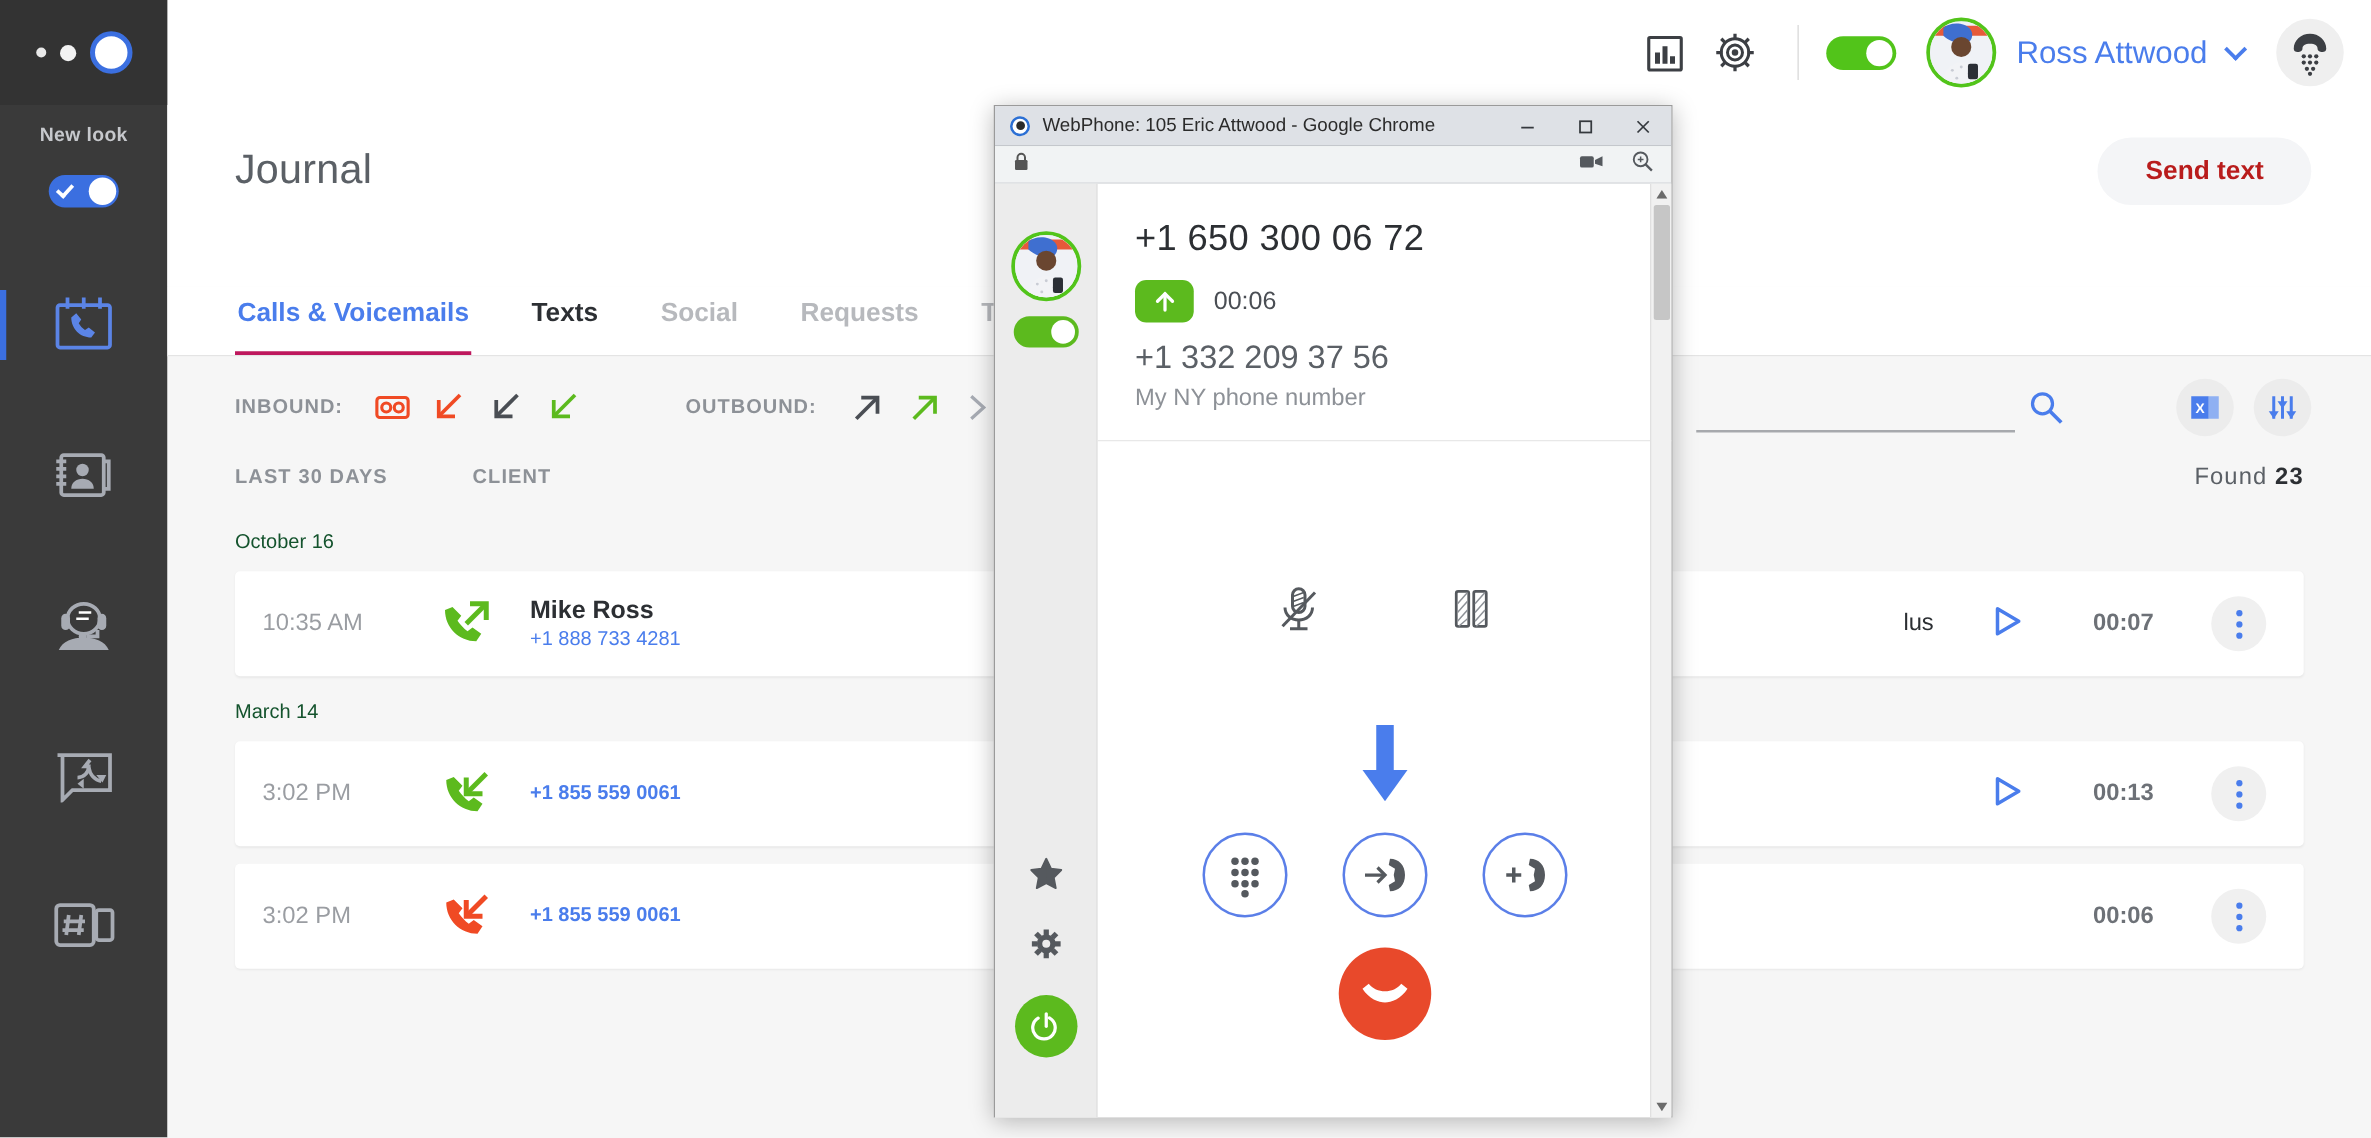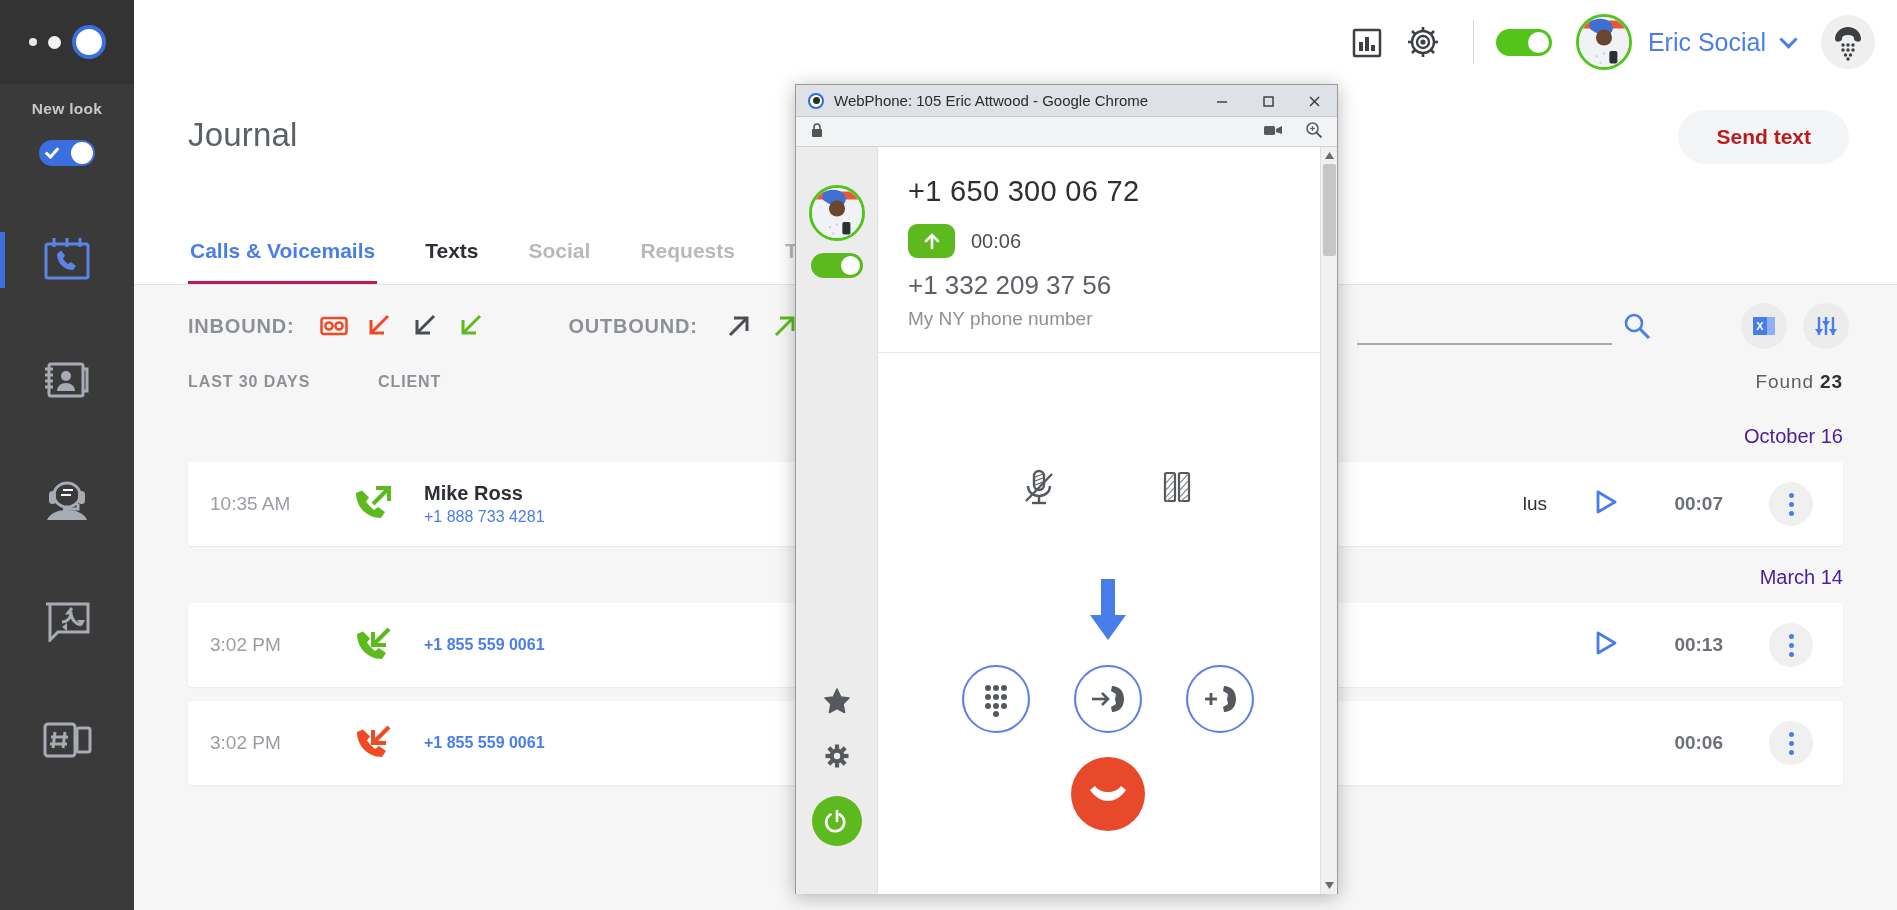--- a/index.html
+++ b/index.html
@@ -121,21 +121,21 @@
     color: #b7b9bd; cursor: pointer; white-space: nowrap;
   }
   .tab.active { color: #4a7dec; border-bottom: 3px solid #be185d; }
   .tab.dark { color: #2c2f33; }
 
   .filters {
     display: flex; align-items: center; padding: 26px 54px 20px;
     gap: 16px; position: relative;
   }
   .filter-label {
-    font-size: 20px; font-weight: bold; color: #8d9197;
+    font-size: 16px; font-weight: bold; color: #8d9197;
     letter-spacing: .8px; margin-right: 10px;
   }
   .filter-ico { cursor: pointer; display: flex; align-items: center; }
   .spacer-lg { width: 50px; }
   .search-wrap {
     position: absolute; right: 240px; top: 26px;
     width: 300px; display: flex; align-items: flex-end;
   }
   .search-input {
     width: 255px; border: none; border-bottom: 2px solid #a7a9ad;
@@ -154,21 +154,21 @@
   .col-head {
     display: flex; padding: 10px 54px 26px; align-items: center;
     font-size: 16px; font-weight: bold; color: #8d9197; letter-spacing: .9px;
   }
   .col-head .c1 { width: 190px; }
   .col-head .c2 { flex: 1; }
   .found { font-size: 19px; color: #5b6066; font-weight: normal; }
   .found b { color: #2c2f33; }
 
   .day-label {
-    padding: 6px 54px 14px; font-size: 20px; color: #4c1d95; text-align: right;
+    padding: 6px 54px 14px; font-size: 16px; color: #14532d;
   }
   .call-row {
     background: #fff; margin: 0 54px 14px; border-radius: 4px;
     height: 84px; display: flex; align-items: center;
     padding: 0 30px 0 22px; box-shadow: 0 1px 2px rgba(0,0,0,.06);
   }
   .row-time { width: 138px; font-size: 19px; color: #9a9da2; }
   .row-ico { width: 76px; display: flex; align-items: center; }
   .row-client { flex: 1; }
   .row-name {
@@ -439,21 +439,21 @@
         <path d="M12 56c0-12 7-19 16-19s16 7 16 19z" fill="#f2f3f6"></path>
         <g fill="#c9ccd4">
           <circle cx="20" cy="44" r="1.3"></circle>
             <circle cx="28" cy="41" r="1.3"></circle>
           <circle cx="35" cy="47" r="1.3"></circle>
             <circle cx="24" cy="51" r="1.3"></circle>
         </g>
         <rect x="34" y="38" width="9" height="14" rx="2" fill="#2b2f36"></rect>
       </svg>
     </div>
-    <div class="user-name">Eric Social</div>
+    <div class="user-name">Ross Attwood</div>
     <div class="chev-down"></div>
     <div class="dial-circle">
       <svg width="38" height="38" viewBox="0 0 38 38">
         <path d="M6 16c0-7 6-12 13-12s13 5 13 12c0 2-2 3-4 2.5-2-.5-3-1-3-3 0-2-2-3.5-6-3.5s-6 1.5-6 3.5c0 2-1 2.5-3 3C8 19 6 18 6 16z" fill="#3c3f44"></path>
         <g fill="#3c3f44">
           <circle cx="14" cy="22" r="1.7"></circle>
             <circle cx="19" cy="22" r="1.7"></circle>
             <circle cx="24" cy="22" r="1.7"></circle>
           <circle cx="14" cy="27" r="1.7"></circle>
             <circle cx="19" cy="27" r="1.7"></circle>

